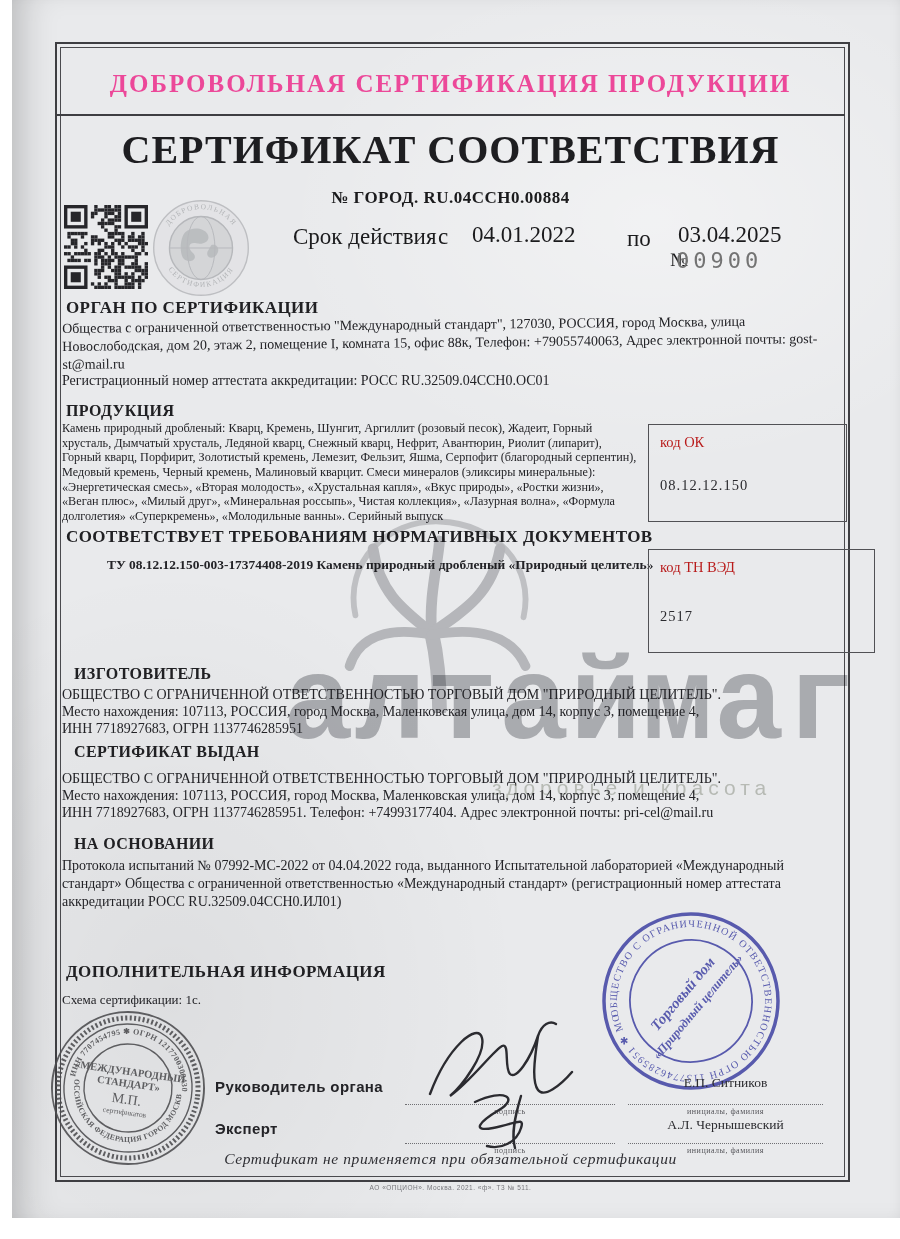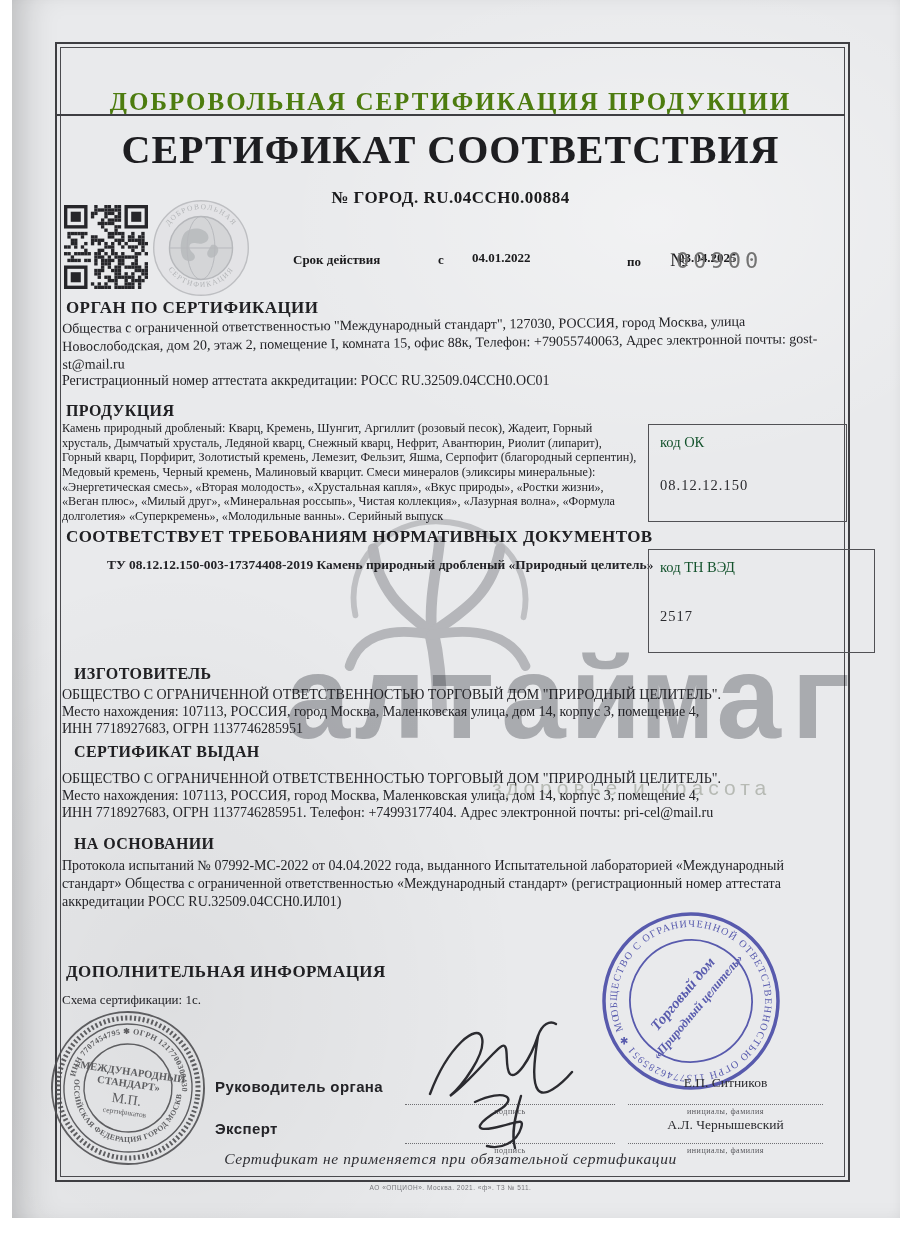--- a/index.html
+++ b/index.html
@@ -8,33 +8,33 @@
   .paper{position:absolute;left:12px;top:0;width:888px;height:1218px;background:#e9eaec;
          background-image:
            radial-gradient(ellipse 620px 420px at 72% 18%, rgba(255,255,255,.38), transparent 60%),
            radial-gradient(ellipse 500px 620px at 18% 82%, rgba(0,0,0,.05), transparent 70%);
          box-shadow: inset 30px 0 38px -24px rgba(0,0,0,.24), inset -6px 0 16px -10px rgba(0,0,0,.10);}
   .frame{position:absolute;left:55px;top:42px;width:791px;height:1136px;border:2px solid #3e3e42;}
   .frame-inner{position:absolute;inset:3px;border:1px solid #4a4a4e;}
   .abs{position:absolute;}
   .center{text-align:center;}
   .b{font-weight:bold;}
-  .program{left:55px;top:88px;width:791px;font-size:25px;font-weight:bold;letter-spacing:2px;color:#4d7c0f;text-align:center;}
+  .program{left:55px;top:70px;width:791px;font-size:25px;font-weight:bold;letter-spacing:2px;color:#ec4899;text-align:center;}
   .top-divider{left:57px;top:114px;width:788px;border-top:2px solid #3e3e42;height:0;}
   .doc-title{left:55px;top:126px;width:791px;font-size:40px;font-weight:bold;letter-spacing:1px;color:#1e1e21;}
   .cert-no{left:55px;top:188px;width:791px;font-size:17px;font-weight:bold;letter-spacing:.5px;}
-  .validity{font-size:13px;font-weight:bold;margin-top:28px;}
+  .validity{font-size:23px;font-weight:normal;}
   .form-no-sign{left:670px;top:249px;font-size:19px;}
   .form-no-val{left:676px;top:248px;font-size:22px;font-family:"DejaVu Sans Mono",monospace;letter-spacing:4px;color:#737373;}
   .sec-title{font-weight:bold;font-size:17px;letter-spacing:.4px;color:#202023;}
   .sec-title-sm{font-weight:bold;font-size:16px;letter-spacing:.4px;color:#202023;}
   .body-text{font-size:14px;line-height:1.28;color:#232327;}
   .small-body{font-size:12.2px;line-height:1.2;color:#232327;}
   .codebox{border:1.3px solid #515155;}
-  .codebox .lbl{position:absolute;left:11px;top:9px;font-size:14.5px;color:#14532d;}
+  .codebox .lbl{position:absolute;left:11px;top:9px;font-size:14.5px;color:#b91c1c;}
   .codebox .val{position:absolute;left:11px;font-size:14.5px;letter-spacing:1px;color:#2b2b2f;}
   .wm-brand{left:283px;top:648px;font-family:Liberation Mono, monospace;font-weight:bold;
             font-size:118px;line-height:1;color:#74767b;opacity:.5;mix-blend-mode:multiply;letter-spacing:1px;}
   .wm-slogan{left:492px;top:776px;font-family:"Liberation Sans",sans-serif;font-size:21px;
              color:#9aa092;opacity:.55;letter-spacing:5px;mix-blend-mode:multiply;}
   .role-lbl{font-family:"Liberation Sans",sans-serif;font-weight:bold;font-size:15px;letter-spacing:.4px;color:#232327;}
   .sig-line{border-top:1.4px dotted #6f6f73;height:0;}
   .caption{font-size:8px;color:#55555a;text-align:center;letter-spacing:.5px;}
   .name-txt{font-size:13.5px;color:#2c2c30;text-align:center;}
   .footer-note{left:55px;top:1150px;width:791px;font-style:italic;font-size:15.5px;color:#2e2e33;letter-spacing:.6px;}

